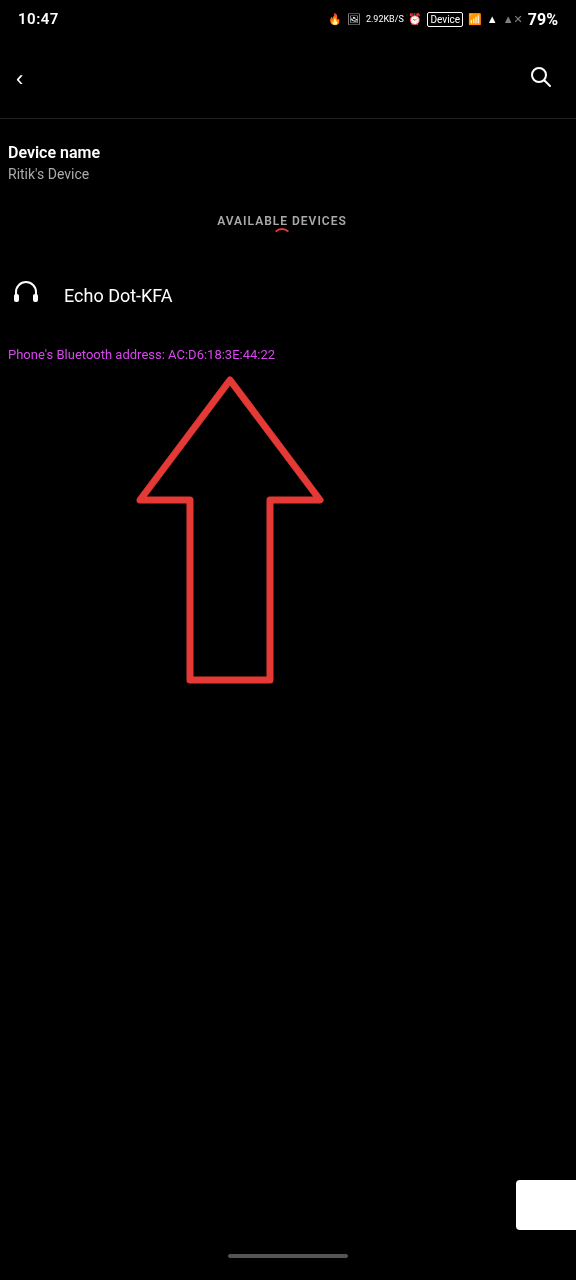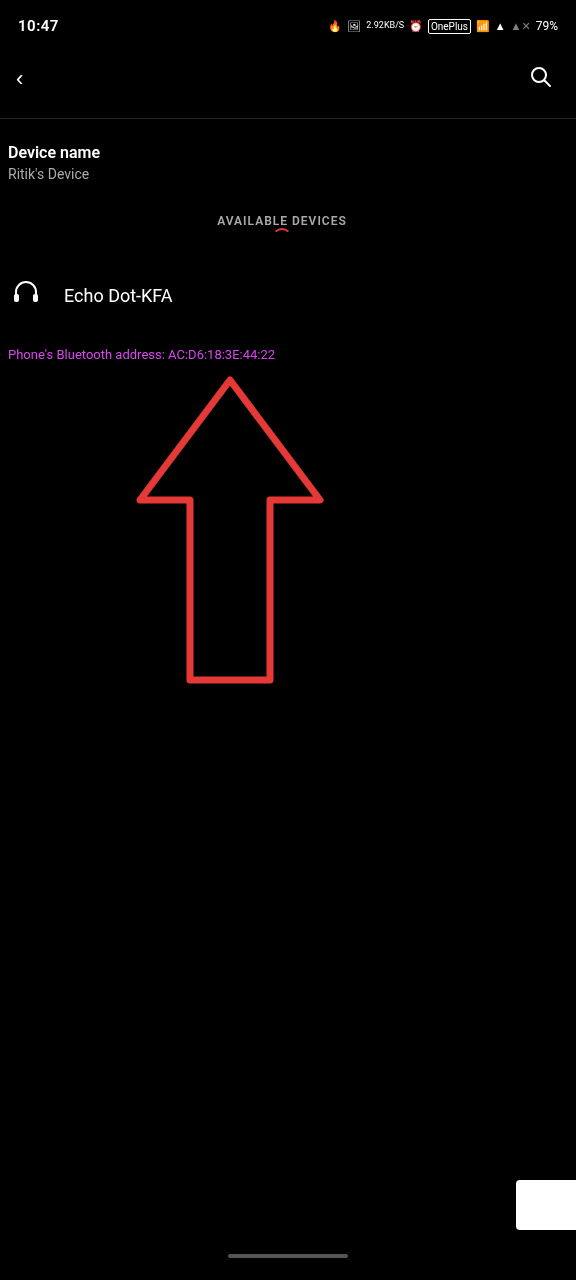--- a/index.html
+++ b/index.html
@@ -12,21 +12,21 @@
       width: 576px;
       min-height: 1280px;
       position: relative;
       overflow-x: hidden;
     }
 
     
     .status-bar {
       display: flex;
       justify-content: space-between;
-      align-items: center;
+      align-items: flex-start;
       padding: 10px 18px 6px 18px;
       height: 48px;
     }
 
     .status-time {
       font-size: 15px;
       font-weight: 600;
       color: #fff;
       letter-spacing: 0.5px;
     }
@@ -41,22 +41,22 @@
 
     .status-kb {
       display: flex;
       flex-direction: row;
       align-items: center;
       font-size: 9px;
       line-height: 1.1;
     }
 
     .battery-text {
-      font-size: 12px;
-      font-weight: 400;
+      font-size: 16px;
+      font-weight: 700;
     }
 
     
     .app-bar {
       display: flex;
       align-items: center;
       justify-content: space-between;
       padding: 8px 16px 16px 8px;
       border-bottom: 1px solid #222;
     }
@@ -218,21 +218,21 @@
 <div class="status-bar">
   <div class="status-time">10:47</div>
   <div class="status-right">
     <span>🔥</span>
     <span>🖼</span>
     <div class="status-kb">
       <span>2.92</span>
       <span>KB/S</span>
     </div>
     <span>⏰</span>
-    <span style="font-size:10px;border:1px solid #fff;padding:1px 2px;border-radius:2px;">OnePlus</span>
+    <span style="font-size:10px;border:1px solid #fff;padding:1px 2px;border-radius:2px;">Device</span>
     <span>📶</span>
     <span>▲</span>
     <span style="opacity:0.5">▲✕</span>
     <span class="battery-text">79%</span>
   </div>
 </div>
 
 <div class="app-bar">
   <div class="app-bar-left">
     <button class="back-button">‹</button>

